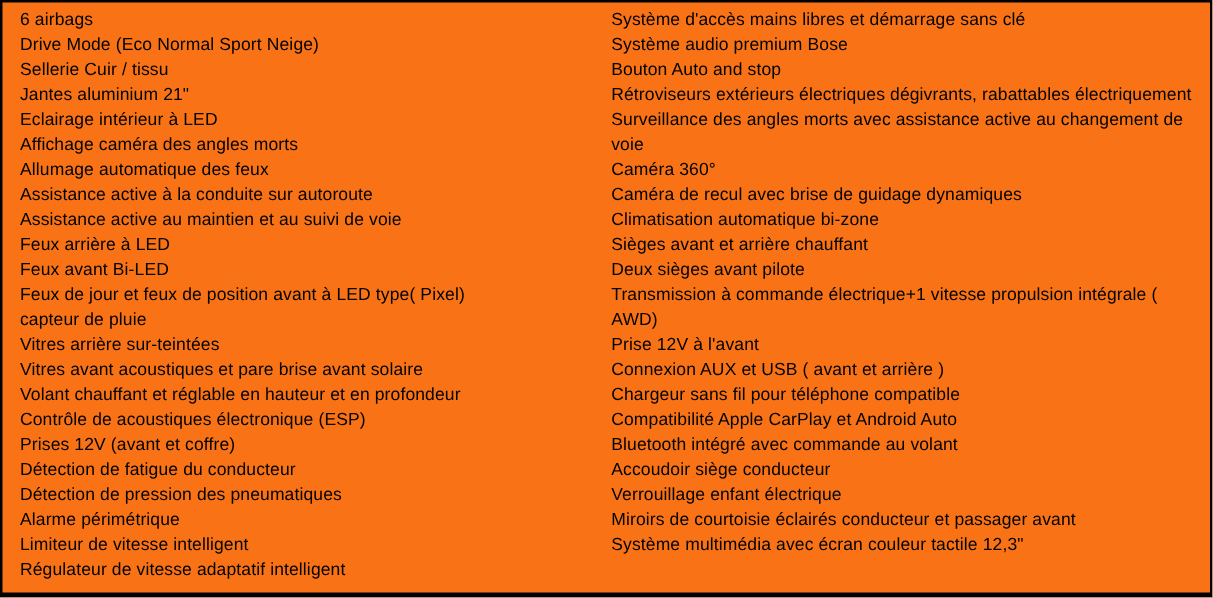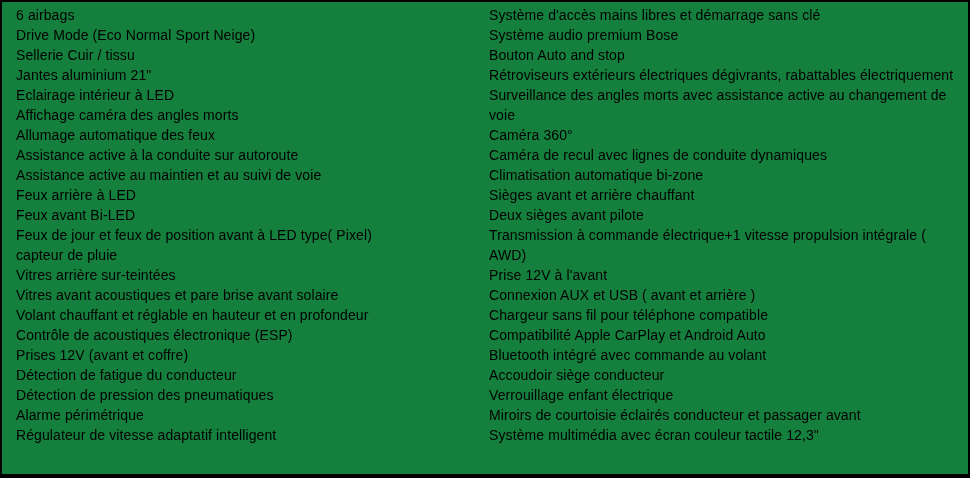--- a/index.html
+++ b/index.html
@@ -5,21 +5,21 @@
   html, body {
     margin: 0;
     padding: 0;
     background: #ffffff;
   }
   .sheet {
     position: relative;
     box-sizing: border-box;
     width: 970px;
     height: 478px;
-    background: #15803d;
+    background: #f97316;
     border: 2px solid #000000;
     border-bottom-width: 4px;
     overflow: hidden;
     font-family: "Liberation Sans", sans-serif;
   }
   .col {
     position: absolute;
     top: 3px;
     font-size: 14px;
     line-height: 20px;
@@ -51,31 +51,32 @@
       <div class="line">Feux de jour et feux de position avant à LED type( Pixel)</div>
       <div class="line">capteur de pluie</div>
       <div class="line">Vitres arrière sur-teintées</div>
       <div class="line">Vitres avant acoustiques et pare brise avant solaire</div>
       <div class="line">Volant chauffant et réglable en hauteur et en profondeur</div>
       <div class="line">Contrôle de acoustiques électronique (ESP)</div>
       <div class="line">Prises 12V (avant et coffre)</div>
       <div class="line">Détection de fatigue du conducteur</div>
       <div class="line">Détection de pression des pneumatiques</div>
       <div class="line">Alarme périmétrique</div>
+      <div class="line">Limiteur de vitesse intelligent</div>
       <div class="line">Régulateur de vitesse adaptatif intelligent</div>
     </div>
   <div class="col col-right">
       <div class="line">Système d'accès mains libres et démarrage sans clé</div>
       <div class="line">Système audio premium Bose</div>
       <div class="line">Bouton Auto and stop</div>
       <div class="line">Rétroviseurs extérieurs électriques dégivrants, rabattables électriquement</div>
       <div class="line">Surveillance des angles morts avec assistance active au changement de</div>
       <div class="line">voie</div>
       <div class="line">Caméra 360°</div>
-      <div class="line">Caméra de recul avec lignes de conduite dynamiques</div>
+      <div class="line">Caméra de recul avec brise de guidage dynamiques</div>
       <div class="line">Climatisation automatique bi-zone</div>
       <div class="line">Sièges avant et arrière chauffant</div>
       <div class="line">Deux sièges avant pilote</div>
       <div class="line">Transmission à commande électrique+1 vitesse propulsion intégrale (</div>
       <div class="line">AWD)</div>
       <div class="line">Prise 12V à l'avant</div>
       <div class="line">Connexion AUX et USB ( avant et arrière )</div>
       <div class="line">Chargeur sans fil pour téléphone compatible</div>
       <div class="line">Compatibilité Apple CarPlay et Android Auto</div>
       <div class="line">Bluetooth intégré avec commande au volant</div>

